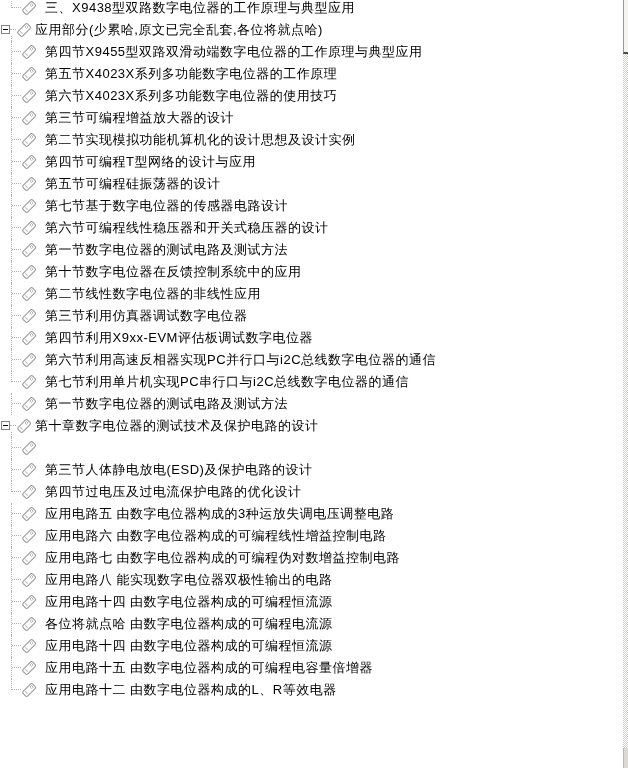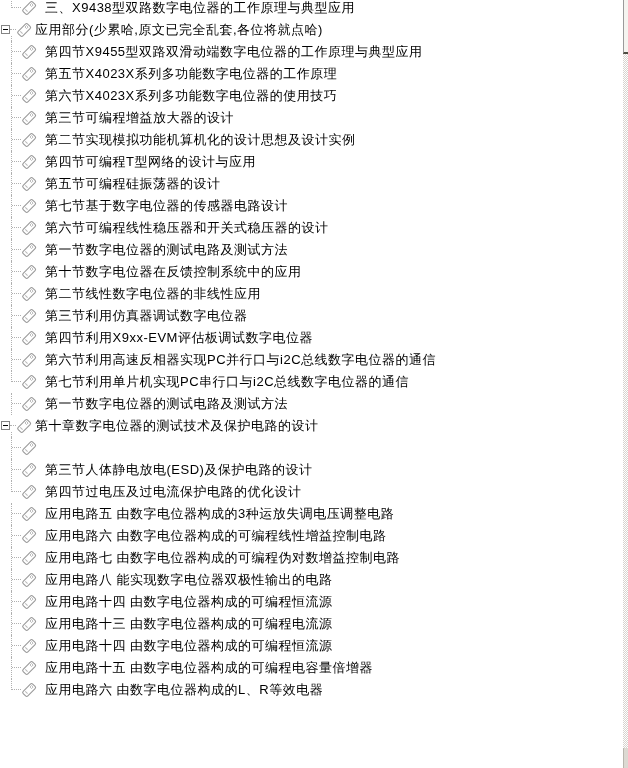--- a/index.html
+++ b/index.html
@@ -437,21 +437,21 @@
     <div class="row child">
       <div class="vline"></div>
       <div class="hline"></div>
       <span class="nodeicon"><svg width="16" height="16" viewBox="0 0 16 16">
           <g transform="rotate(45 8 8)">
             <rect x="4.8" y="1.2" width="6.6" height="13.4" rx="1.6" fill="#ffffff" stroke="#9a9a9a" stroke-width="1.1"></rect>
             <rect x="6.6" y="3" width="2.2" height="2.2" fill="none" stroke="#b8b8b8" stroke-width="0.9"></rect>
             <line x1="6.3" y1="11.6" x2="9.6" y2="11.6" stroke="#b8b8b8" stroke-width="1"></line>
           </g>
         </svg></span>
-      <span class="label">应用电路十三 由数字电位器构成的可编程电流源</span>
+      <span class="label">各位将就点哈 由数字电位器构成的可编程电流源</span>
     </div>
     <div class="row child">
       <div class="vline"></div>
       <div class="hline"></div>
       <span class="nodeicon"><svg width="16" height="16" viewBox="0 0 16 16">
           <g transform="rotate(45 8 8)">
             <rect x="4.8" y="1.2" width="6.6" height="13.4" rx="1.6" fill="#ffffff" stroke="#9a9a9a" stroke-width="1.1"></rect>
             <rect x="6.6" y="3" width="2.2" height="2.2" fill="none" stroke="#b8b8b8" stroke-width="0.9"></rect>
             <line x1="6.3" y1="11.6" x2="9.6" y2="11.6" stroke="#b8b8b8" stroke-width="1"></line>
           </g>
@@ -473,21 +473,21 @@
     <div class="row child">
       <div class="vline half"></div>
       <div class="hline"></div>
       <span class="nodeicon"><svg width="16" height="16" viewBox="0 0 16 16">
           <g transform="rotate(45 8 8)">
             <rect x="4.8" y="1.2" width="6.6" height="13.4" rx="1.6" fill="#ffffff" stroke="#9a9a9a" stroke-width="1.1"></rect>
             <rect x="6.6" y="3" width="2.2" height="2.2" fill="none" stroke="#b8b8b8" stroke-width="0.9"></rect>
             <line x1="6.3" y1="11.6" x2="9.6" y2="11.6" stroke="#b8b8b8" stroke-width="1"></line>
           </g>
         </svg></span>
-      <span class="label">应用电路六 由数字电位器构成的L、R等效电器</span>
+      <span class="label">应用电路十二 由数字电位器构成的L、R等效电器</span>
     </div>
   </div>
 
 <div id="scrollbar">
   <div id="scroll-track"></div>
   <div id="scroll-thumb"></div>
   <div id="scroll-bottom-btn"></div>
 </div>
 
 </body></html>

